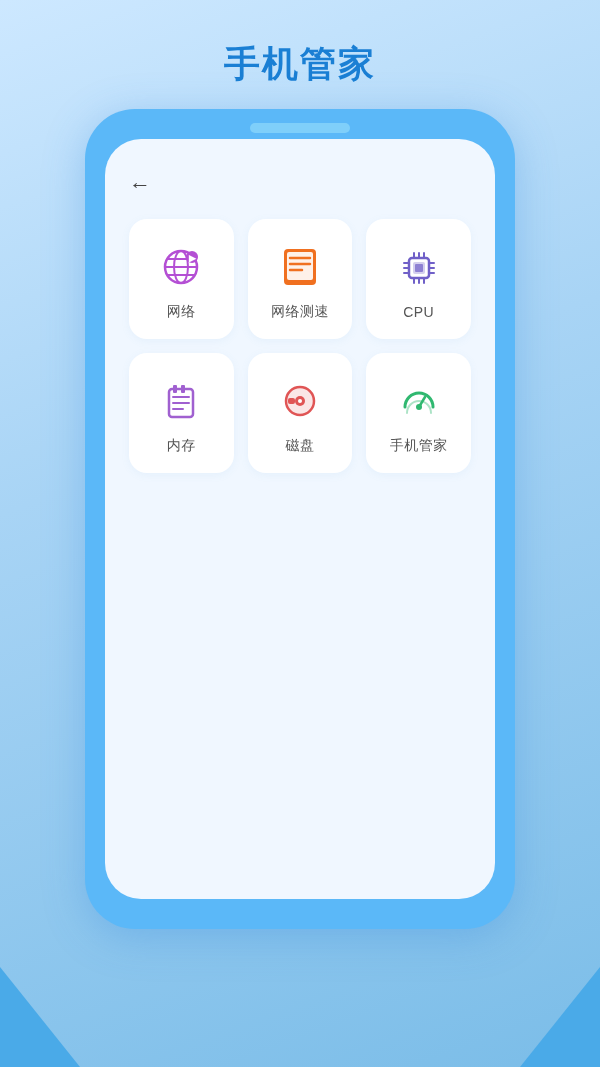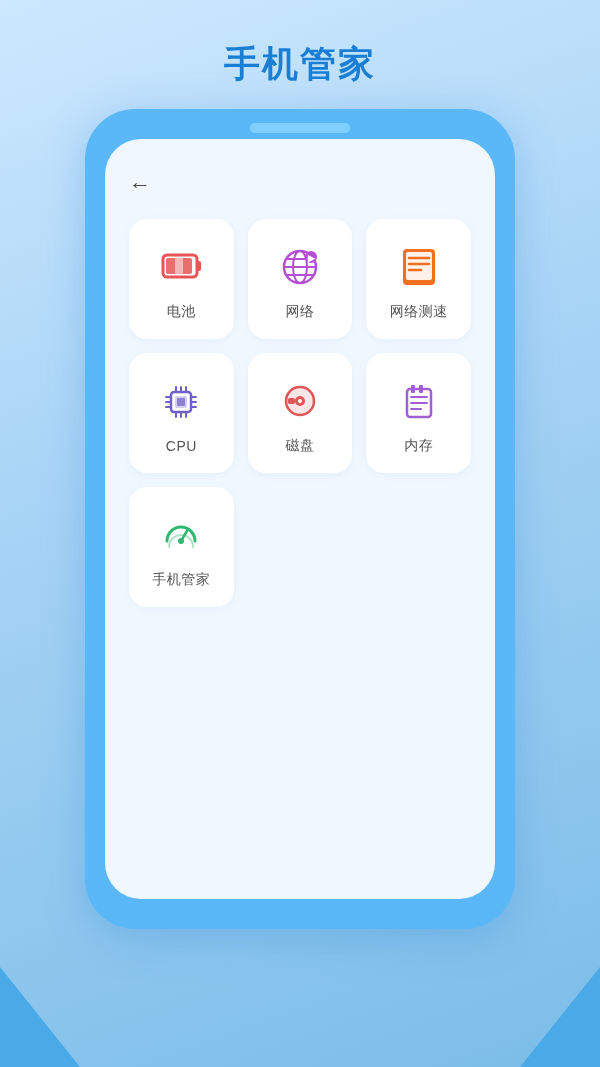--- a/index.html
+++ b/index.html
@@ -142,31 +142,20 @@
 <div class="header-section">
   <div class="main-title">手机管家</div>
 </div>
 
 <div class="phone-frame">
   <div class="phone-notch"></div>
   <div class="phone-screen">
     <div class="screen-content">
       <div class="back-arrow">←</div>
       <div class="grid-container" id="grid-container">
-      <div class="grid-item">
-            <div class="icon-wrap">
-              <svg width="44" height="44" viewBox="0 0 44 44" fill="none">
-    <rect x="4" y="10" width="34" height="22" rx="4" stroke="#e85555" stroke-width="3" fill="none"></rect>
-    <rect x="38" y="16" width="4" height="10" rx="2" fill="#e85555"></rect>
-    <rect x="7" y="13" width="26" height="16" rx="2" fill="#e85555" opacity="0.85"></rect>
-    <rect x="16" y="13" width="8" height="16" rx="1" fill="#fff" opacity="0.5"></rect>
-  </svg>
-            </div>
-            <div class="item-label">电池</div>
-          </div>
           <div class="grid-item">
             <div class="icon-wrap">
               <svg width="44" height="44" viewBox="0 0 44 44" fill="none">
     <circle cx="22" cy="22" r="16" stroke="#b44fd4" stroke-width="2.5" fill="none"></circle>
     <ellipse cx="22" cy="22" rx="7" ry="16" stroke="#b44fd4" stroke-width="2" fill="none"></ellipse>
     <line x1="6" y1="22" x2="38" y2="22" stroke="#b44fd4" stroke-width="2"></line>
     <line x1="8" y1="14" x2="36" y2="14" stroke="#b44fd4" stroke-width="2"></line>
     <line x1="8" y1="30" x2="36" y2="30" stroke="#b44fd4" stroke-width="2"></line>
     <circle cx="33" cy="12" r="6" fill="#b44fd4"></circle>
     <text x="30" y="16" fill="white" font-size="9" font-weight="bold">▶</text>
@@ -204,45 +193,45 @@
     <line x1="32" y1="22" x2="37" y2="22" stroke="#7060c8" stroke-width="2" stroke-linecap="round"></line>
     <line x1="32" y1="27" x2="37" y2="27" stroke="#7060c8" stroke-width="2" stroke-linecap="round"></line>
     <rect x="18" y="18" width="8" height="8" rx="1" fill="#7060c8" opacity="0.7"></rect>
   </svg>
             </div>
             <div class="item-label">CPU</div>
           </div>
           <div class="grid-item">
             <div class="icon-wrap">
               <svg width="44" height="44" viewBox="0 0 44 44" fill="none">
-    <rect x="8" y="8" width="28" height="28" rx="14" fill="#e05555" opacity="0.15"></rect>
-    <rect x="8" y="8" width="28" height="28" rx="14" stroke="#e05555" stroke-width="2.5" fill="none"></rect>
-    <circle cx="22" cy="22" r="5" fill="#e05555"></circle>
-    <circle cx="22" cy="22" r="2" fill="#fff"></circle>
-    <rect x="10" y="19" width="7" height="6" rx="2" fill="#e05555"></rect>
-  </svg>
-            </div>
-            <div class="item-label">磁盘</div>
-          </div>
-          <div class="grid-item">
-            <div class="icon-wrap">
-              <svg width="44" height="44" viewBox="0 0 44 44" fill="none">
     <rect x="10" y="10" width="24" height="28" rx="3" stroke="#a060d0" stroke-width="2.5" fill="none"></rect>
     <rect x="14" y="6" width="4" height="8" rx="1" fill="#a060d0"></rect>
     <rect x="22" y="6" width="4" height="8" rx="1" fill="#a060d0"></rect>
     <line x1="14" y1="18" x2="30" y2="18" stroke="#a060d0" stroke-width="2" stroke-linecap="round"></line>
     <line x1="14" y1="24" x2="30" y2="24" stroke="#a060d0" stroke-width="2" stroke-linecap="round"></line>
     <line x1="14" y1="30" x2="24" y2="30" stroke="#a060d0" stroke-width="2" stroke-linecap="round"></line>
   </svg>
             </div>
             <div class="item-label">内存</div>
           </div>
           <div class="grid-item">
             <div class="icon-wrap">
               <svg width="44" height="44" viewBox="0 0 44 44" fill="none">
+    <rect x="8" y="8" width="28" height="28" rx="14" fill="#e05555" opacity="0.15"></rect>
+    <rect x="8" y="8" width="28" height="28" rx="14" stroke="#e05555" stroke-width="2.5" fill="none"></rect>
+    <circle cx="22" cy="22" r="5" fill="#e05555"></circle>
+    <circle cx="22" cy="22" r="2" fill="#fff"></circle>
+    <rect x="10" y="19" width="7" height="6" rx="2" fill="#e05555"></rect>
+  </svg>
+            </div>
+            <div class="item-label">磁盘</div>
+          </div>
+          <div class="grid-item">
+            <div class="icon-wrap">
+              <svg width="44" height="44" viewBox="0 0 44 44" fill="none">
     <path d="M8 28 A 14 14 0 0 1 36 28" stroke="#30b870" stroke-width="3" fill="none" stroke-linecap="round"></path>
     <path d="M10 34 A 12 12 0 0 1 34 34" stroke="#30b870" stroke-width="2" fill="none" stroke-linecap="round" opacity="0.4"></path>
     <line x1="22" y1="28" x2="28" y2="18" stroke="#30b870" stroke-width="2.5" stroke-linecap="round"></line>
     <circle cx="22" cy="28" r="3" fill="#30b870"></circle>
   </svg>
             </div>
             <div class="item-label">手机管家</div>
           </div>
         </div>
     </div>

